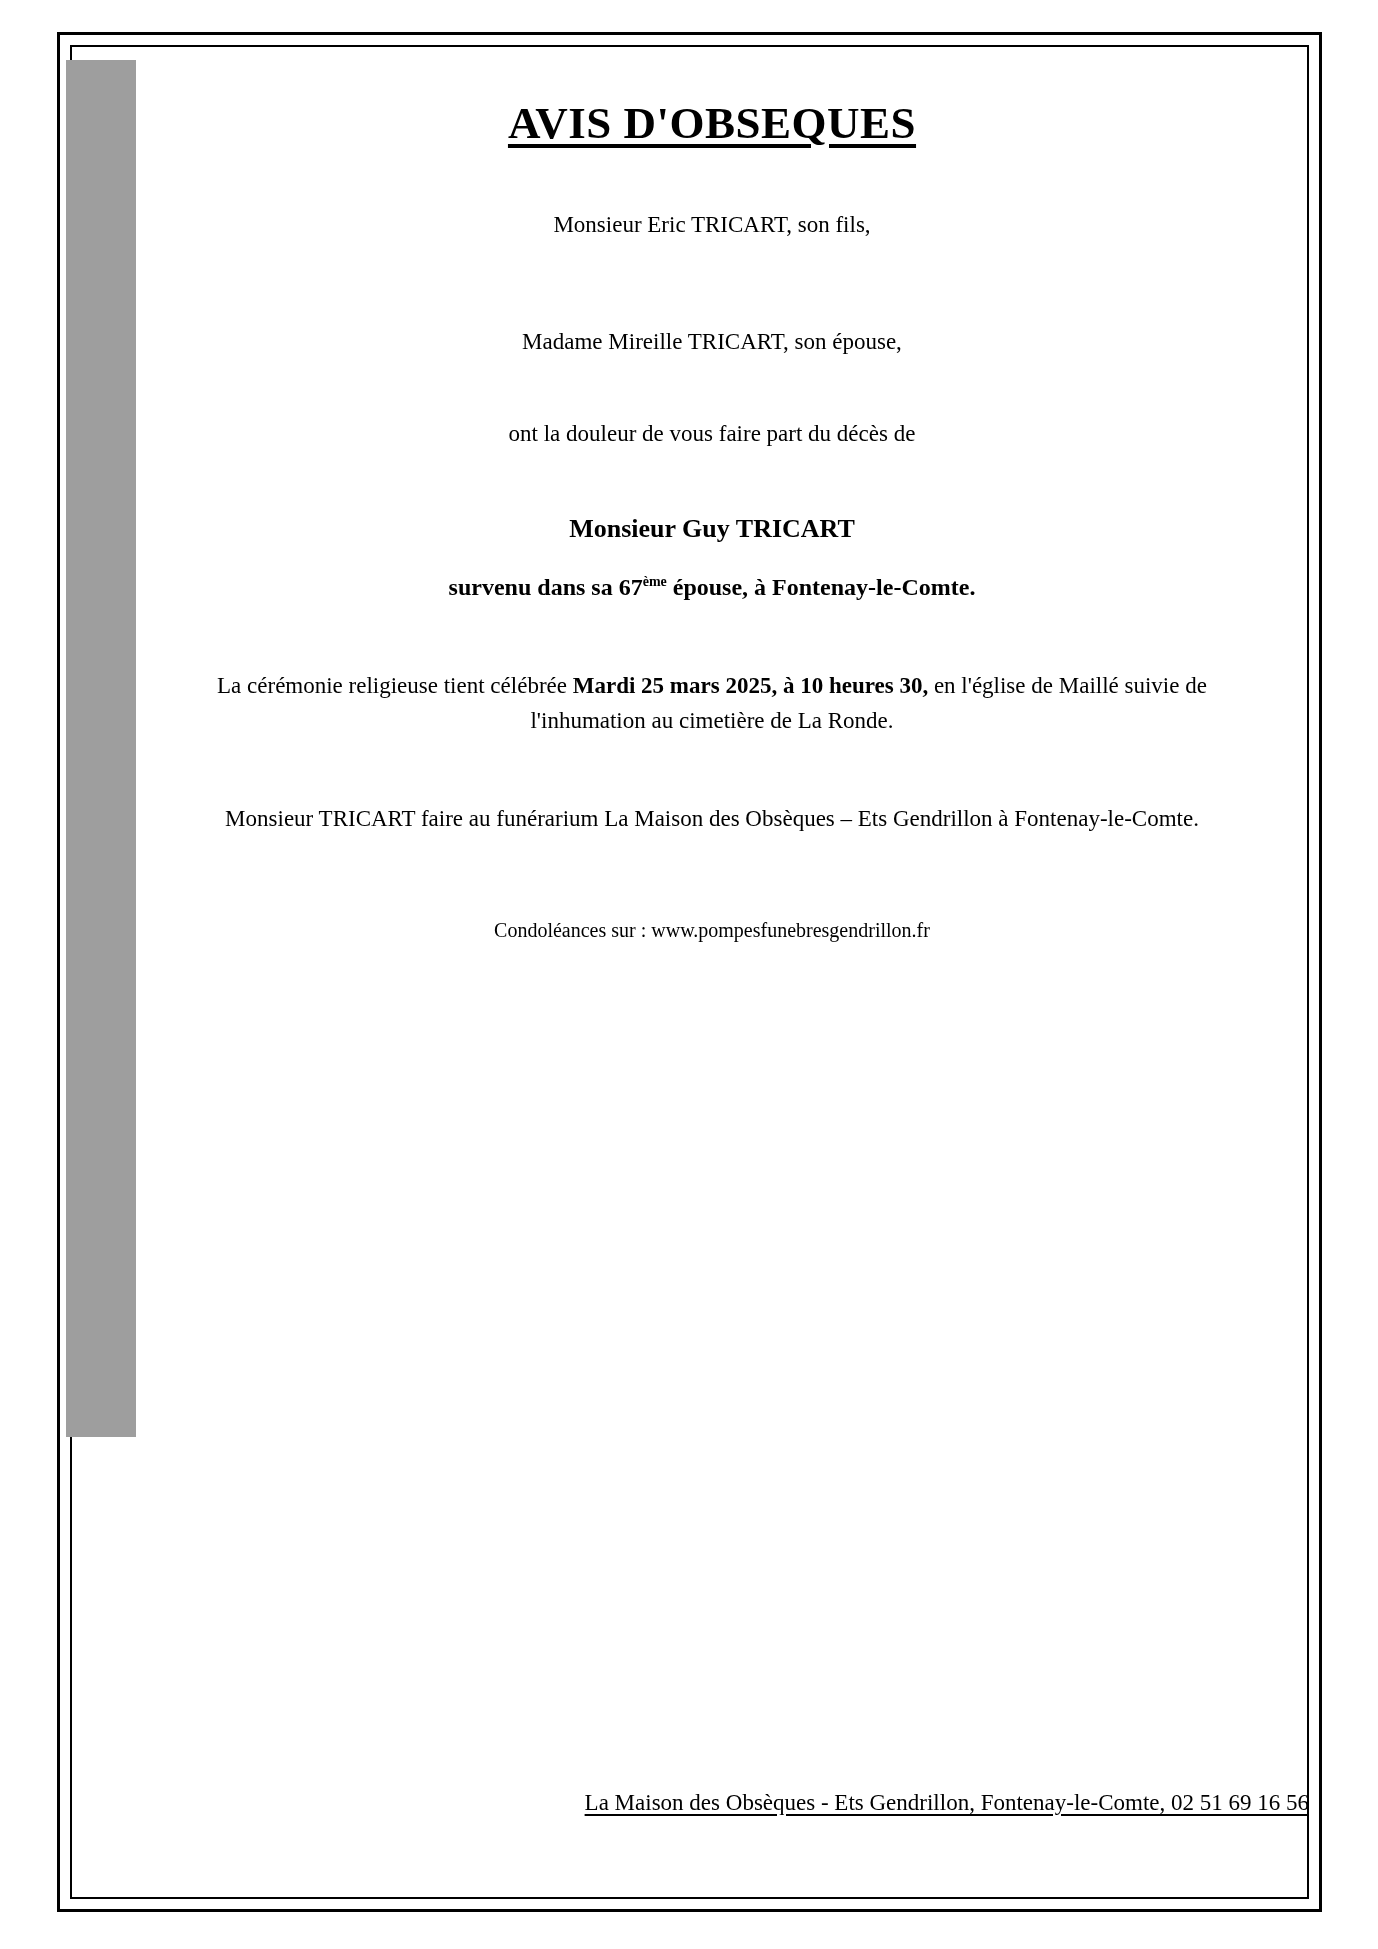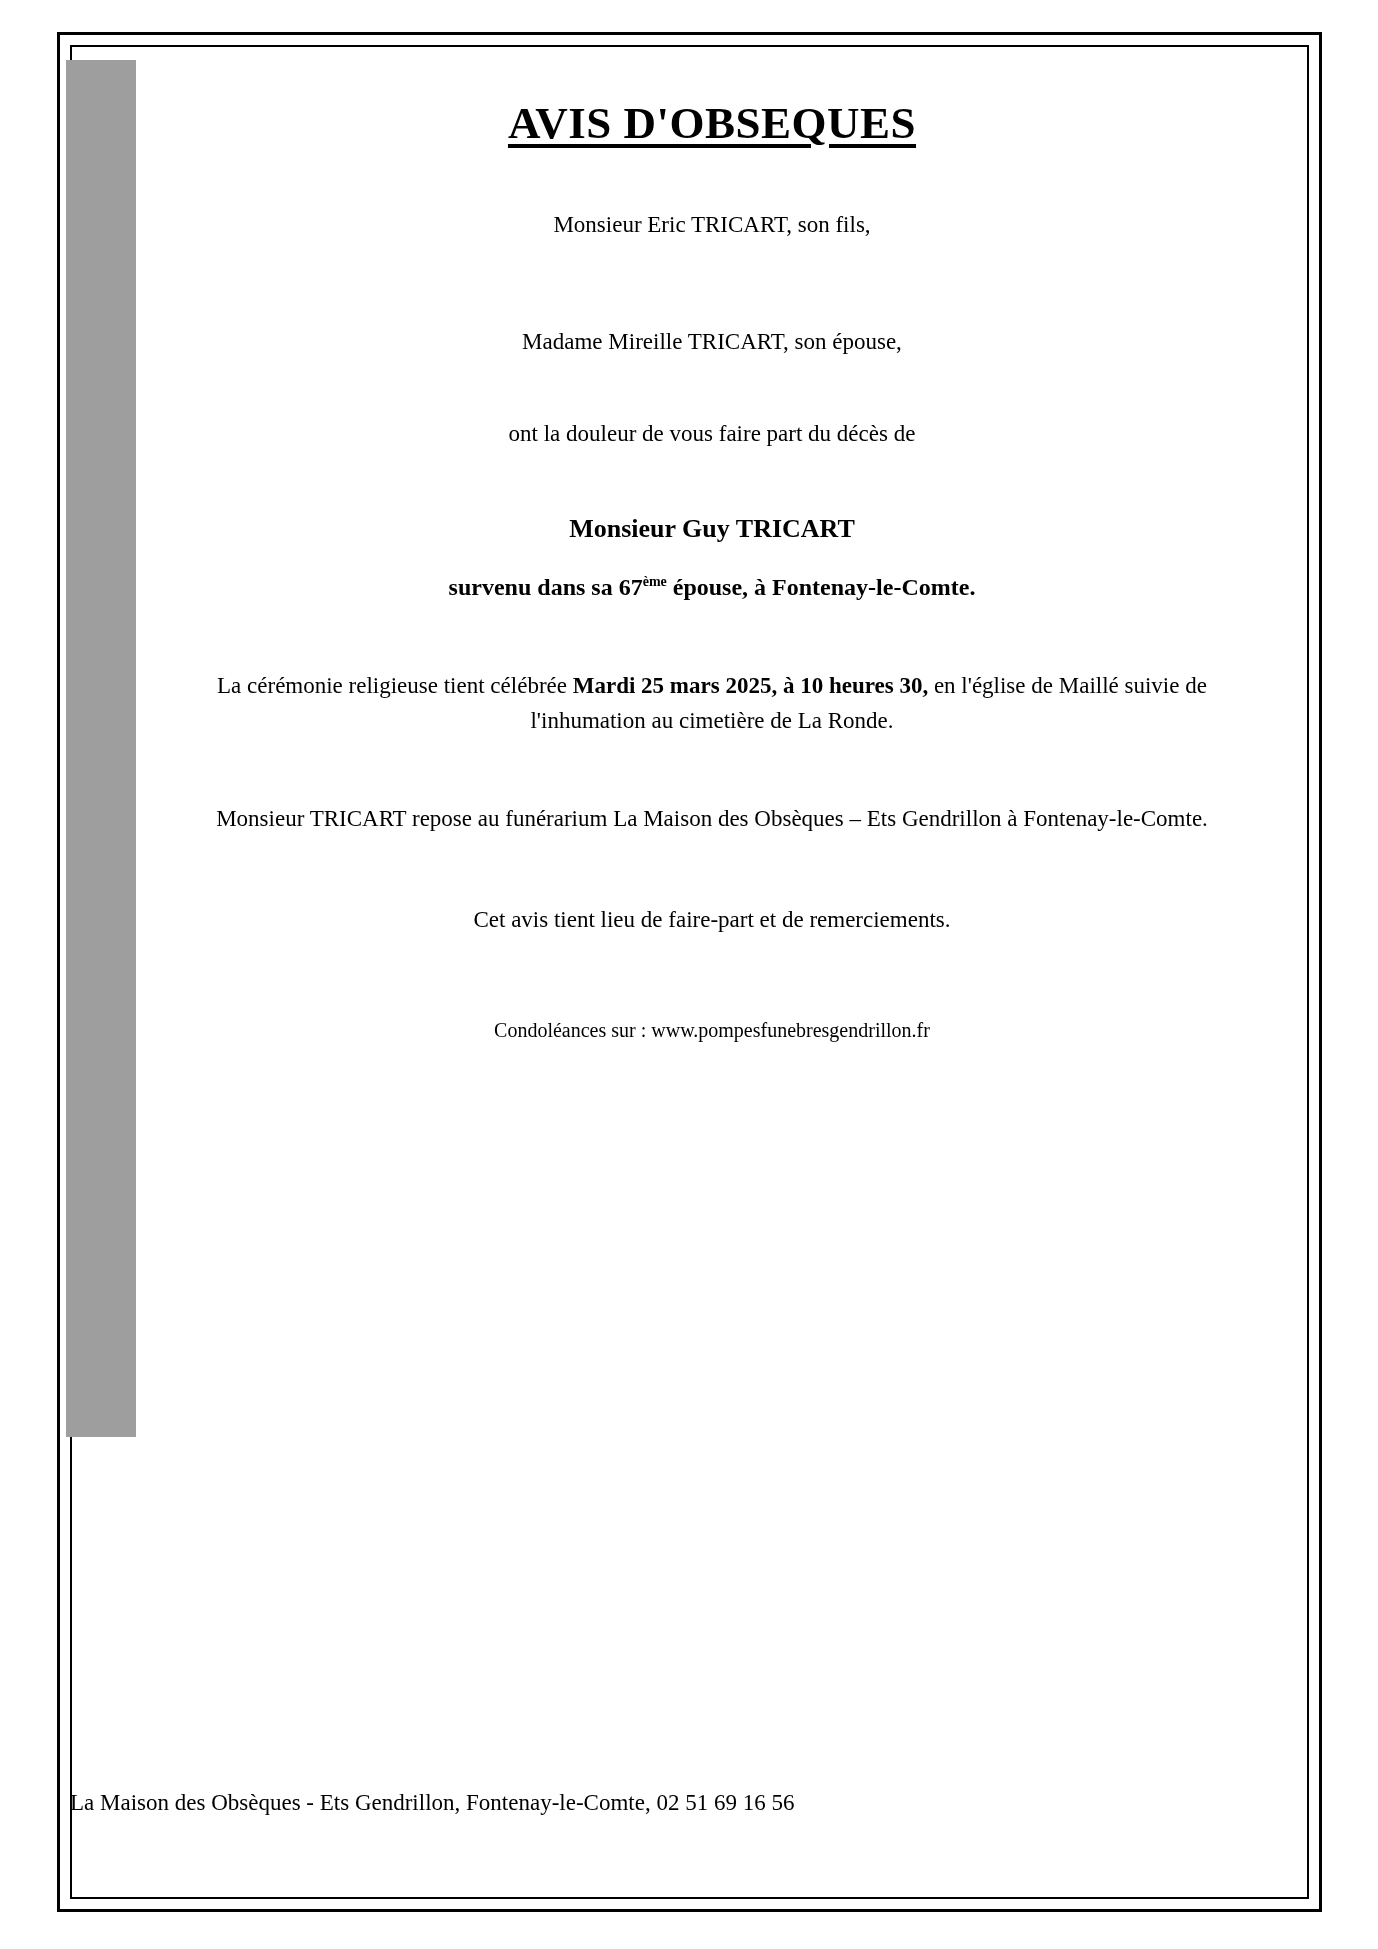--- a/index.html
+++ b/index.html
@@ -135,22 +135,23 @@
     margin-top: 78px;
     font-size: 20px;
     line-height: 1.5;
   }
 
   .footer {
     position: absolute;
     left: 70px;
     top: 1790px;
     width: 1239px;
-    text-align: left;
+    text-align: right;
     font-size: 23px;
+    text-decoration: underline;
     text-underline-offset: 4px;
   }
 </style>
 </head>
 <body>
 
 <div class="page">
 
   <div class="frame-outer"></div>
   <div class="frame-inner"></div>
@@ -166,23 +167,22 @@
     <p class="para sp-1">Madame Mireille TRICART, son épouse,</p>
 
     <p class="para sp-3">ont la douleur de vous faire part du décès de</p>
 
     <p class="deceased-name">Monsieur Guy TRICART</p>
 
     <p class="deceased-sub"><span>survenu dans sa 67</span><sup>ème</sup><span> épouse, à Fontenay-le-Comte.</span></p>
 
     <p class="block-ceremony"><span>La cérémonie religieuse tient célébrée </span><b>Mardi 25 mars 2025, à 10 heures 30,</b><span> en l'église de Maillé suivie de l'inhumation au cimetière de La Ronde.</span></p>
 
-    <p class="block-funerarium">Monsieur TRICART repose au funérarium La Maison des Obsèques – Ets Gendrillon à Fontenay-le-Comte.</p>
+    <p class="block-funerarium">Monsieur TRICART faire au funérarium La Maison des Obsèques – Ets Gendrillon à Fontenay-le-Comte.</p>
 
-    <p class="block-notice">Cet avis tient lieu de faire-part et de remerciements.</p>
 
     <p class="block-condolences">Condoléances sur : www.pompesfunebresgendrillon.fr</p>
 
   </div>
 
   <div class="footer">La Maison des Obsèques - Ets Gendrillon, Fontenay-le-Comte, 02 51 69 16 56</div>
 
 </div>
 
 </body></html>

